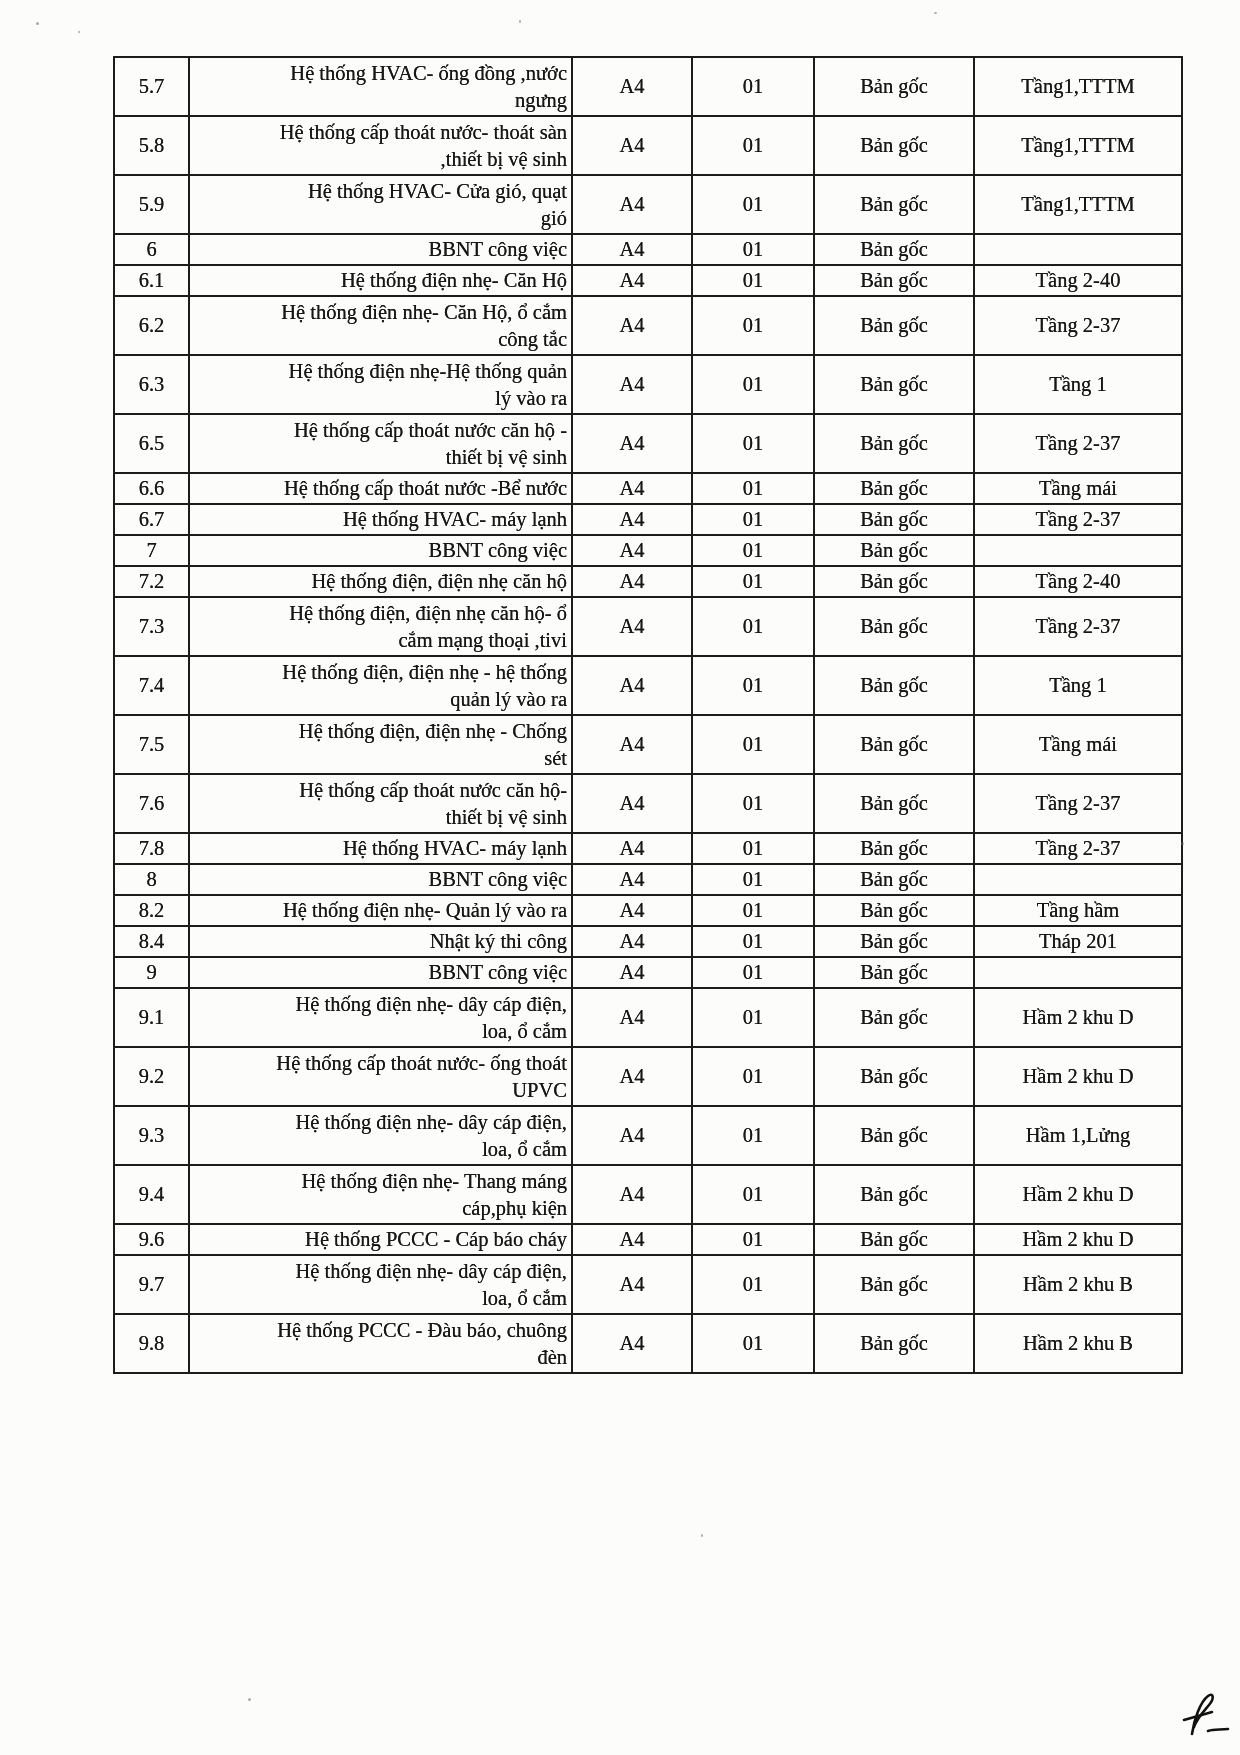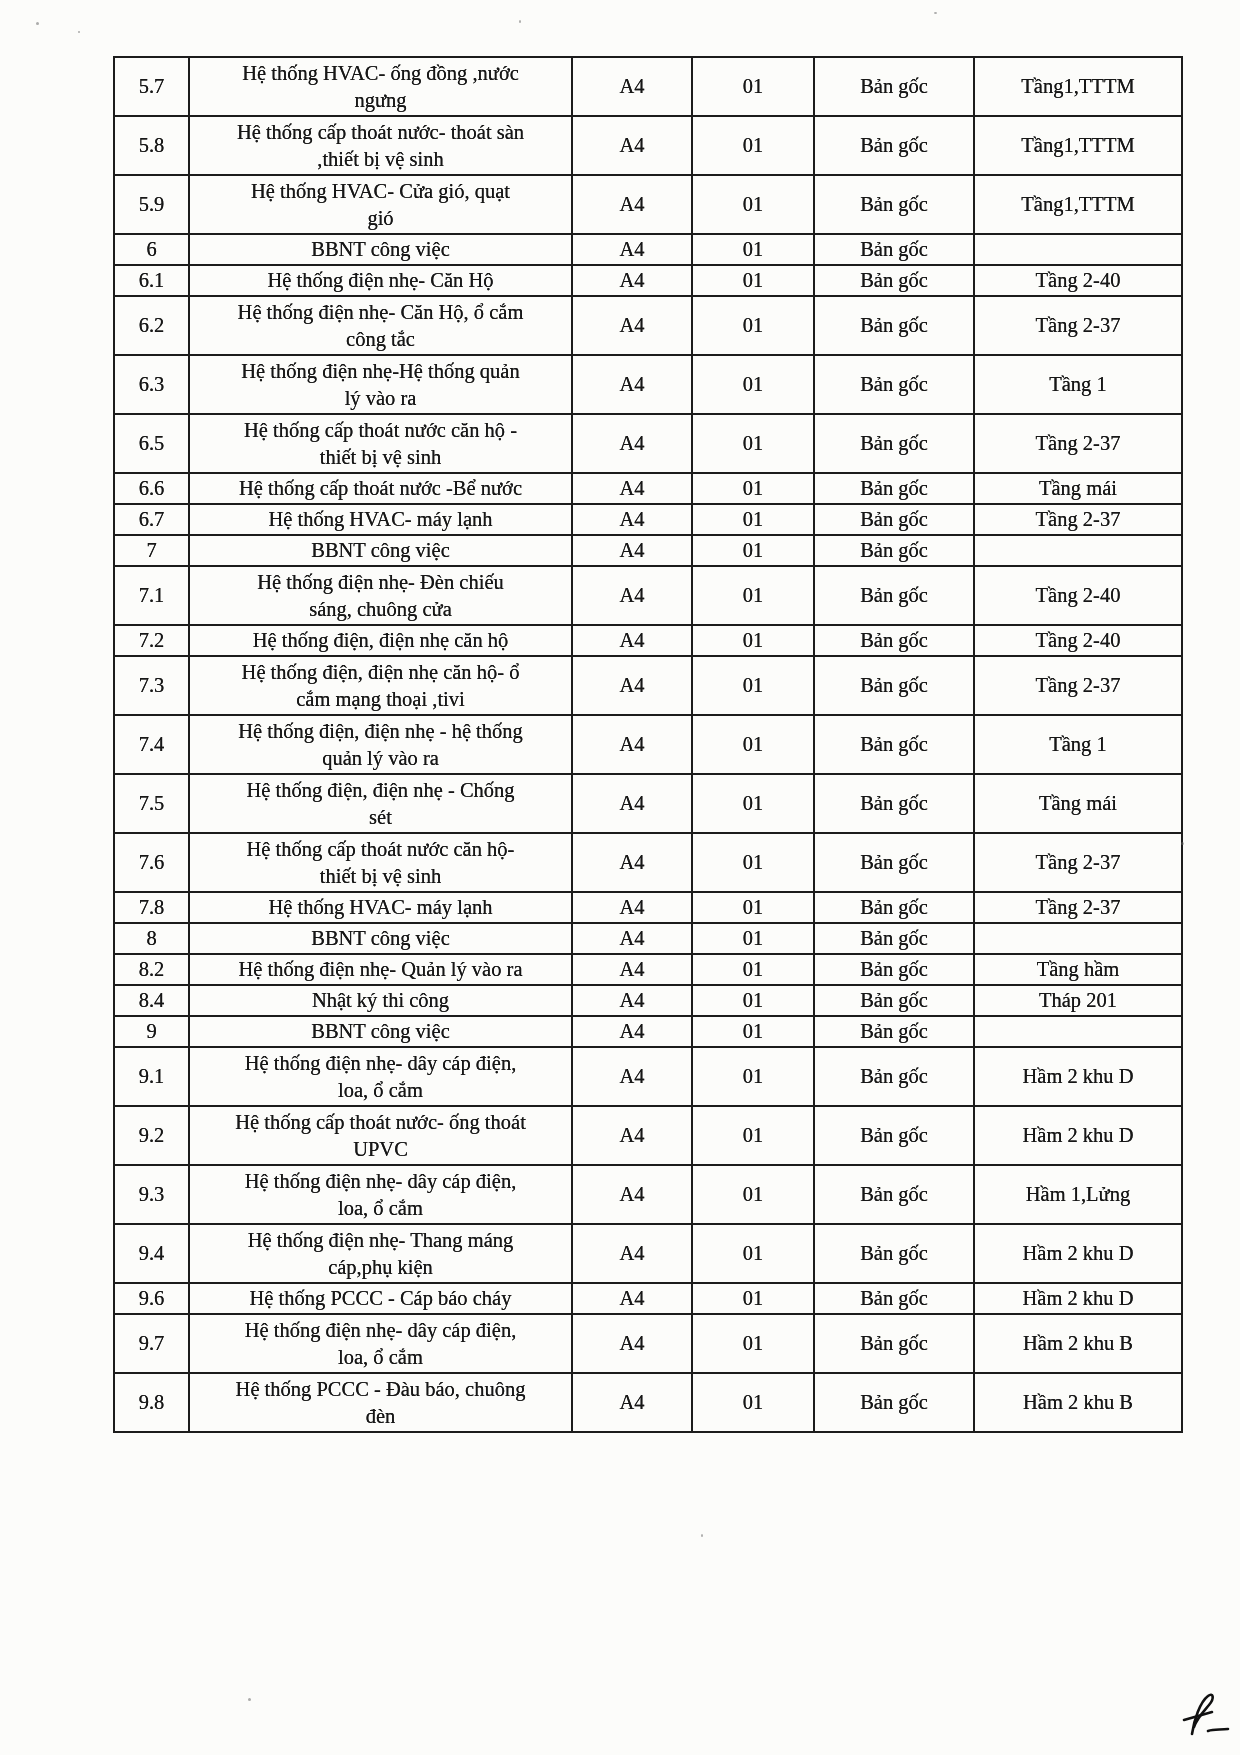--- a/index.html
+++ b/index.html
@@ -19,21 +19,21 @@
     border:2px solid #1c1c1c;
     font-size:20.5px;line-height:27px;
     vertical-align:middle;
     padding:1px 4px;
     text-shadow:0 0 .5px #222;
     overflow:hidden;
   }
   tr.single{height:31px;}
   tr.double{height:59px;}
   td.col-no{text-align:center;}
-  td.col-description{text-align:center;padding-left:9px;white-space:pre-line;}
+  td.col-description{text-align:right;padding-left:9px;white-space:pre-line;}
   td.col-size,td.col-quantity,td.col-copy,td.col-location{text-align:center;}
   
   .speck{position:absolute;background:#6a6a6a;border-radius:50%;opacity:.55;}
   .sig{position:absolute;left:1178px;top:1690px;width:56px;height:50px;}
   .sig path{fill:none;stroke:#111;stroke-width:2.6px;stroke-linecap:round;}
 </style>
 </head>
 <body>
 
 <div class="page">
@@ -135,29 +135,20 @@
           <td class="col-location">Tầng 2-37</td>
         </tr>
         <tr class="single">
           <td class="col-no">7</td>
           <td class="col-description">BBNT công việc</td>
           <td class="col-size">A4</td>
           <td class="col-quantity">01</td>
           <td class="col-copy">Bản gốc</td>
           <td class="col-location"></td>
         </tr>
-        <tr class="double">
-          <td class="col-no">7.1</td>
-          <td class="col-description">Hệ thống điện nhẹ- Đèn chiếu
-sáng, chuông  cửa</td>
-          <td class="col-size">A4</td>
-          <td class="col-quantity">01</td>
-          <td class="col-copy">Bản gốc</td>
-          <td class="col-location">Tầng 2-40</td>
-        </tr>
         <tr class="single">
           <td class="col-no">7.2</td>
           <td class="col-description">Hệ thống điện, điện nhẹ căn hộ</td>
           <td class="col-size">A4</td>
           <td class="col-quantity">01</td>
           <td class="col-copy">Bản gốc</td>
           <td class="col-location">Tầng 2-40</td>
         </tr>
         <tr class="double">
           <td class="col-no">7.3</td>

